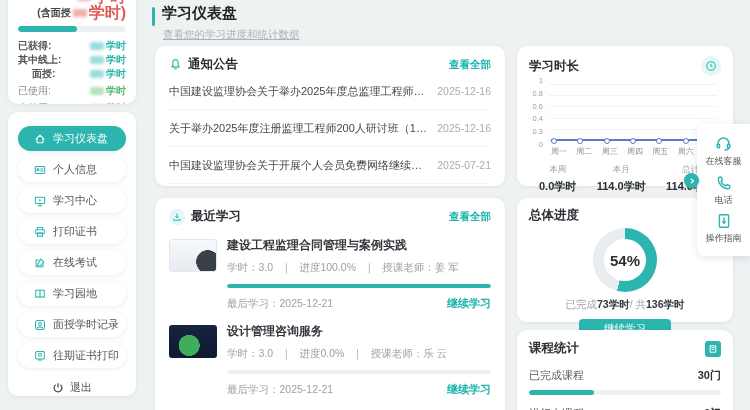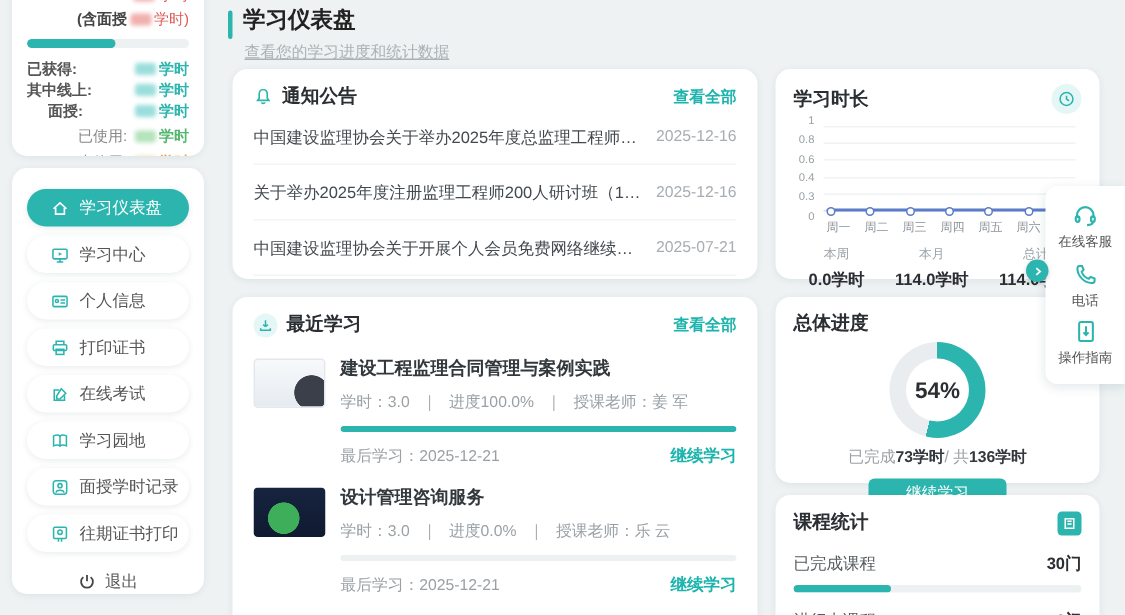--- a/index.html
+++ b/index.html
@@ -15,26 +15,26 @@
 
   
   #stats-card{left:8px;top:-14px;width:128px;height:118px;padding:4px 10px 0;box-sizing:border-box;overflow:hidden;}
   .stat-partial{display:flex;justify-content:flex-end;align-items:center;gap:3px;height:14px;}
   .stat-sub{display:flex;justify-content:flex-end;align-items:center;gap:2px;font-size:10px;font-weight:bold;color:#444;height:14px;margin-top:2px;}
   .blob{display:inline-block;width:14px;height:8px;border-radius:2px;filter:blur(1.5px);}
   .blob.teal{background:#9adedb;}
   .blob.red{background:#f0b0ac;}
   .blob.green{background:#b5e3bb;}
   .blob.orange{background:#fbdcb4;}
-  .red-t{color:#e25a55;font-size:10px;font-weight:normal;text-align:center;}
+  .red-t{color:#e25a55;font-size:16px;font-weight:bold;text-align:center;}
   .stat-bar{height:6px;border-radius:3px;background:#eef1f2;margin:6px 0 7px;overflow:hidden;}
   .stat-bar>div{height:100%;border-radius:3px;background:#2bb5ae;}
   .stat-row{display:flex;justify-content:space-between;align-items:center;font-size:10px;height:13px;margin-bottom:1px;}
   .stat-row .lbl{font-weight:bold;color:#555;}
-  .stat-row.dim .lbl{font-weight:normal;color:#888;margin-left:34px;}
+  .stat-row.dim .lbl{font-weight:normal;color:#888;}
   .stat-row .val{display:flex;align-items:center;gap:2px;font-weight:bold;}
   .u-teal{color:#2bb5ae;} .u-green{color:#53b86e;} .u-orange{color:#f59e47;}
   .stat-row.sp{margin-top:4px;}
 
   
   #menu-card{left:8px;top:112px;width:128px;height:284px;padding:14px 8px 0;box-sizing:border-box;}
   .menu-item{
     display:flex;align-items:center;gap:7px;justify-content:flex-start;
     height:25px;border-radius:13px;background:#fff;margin:0 2px 6px;padding:0 0 0 16px;
     box-shadow:0 1px 4px rgba(30,70,80,.10);font-size:11px;color:#555;cursor:pointer;
@@ -174,36 +174,36 @@
     <span class="ico">
         <svg width="12" height="12" viewBox="0 0 14 14" fill="none" stroke="currentColor" stroke-width="1.3">
           <path d="M2 7.2 L7 2.6 L12 7.2 M3.6 6.4 V11.4 H10.4 V6.4"></path>
         </svg>
       </span>
     <span>学习仪表盘</span>
   </div>
   <div class="menu-item">
     <span class="ico">
         <svg width="12" height="12" viewBox="0 0 14 14" fill="none" stroke="currentColor" stroke-width="1.2">
+          <rect x="1.5" y="3" width="11" height="8" rx="1"></rect>
+          <circle cx="4.6" cy="6.6" r="1.2"></circle>
+          <path d="M7.4 5.8 H11 M7.4 8.2 H11"></path>
+        </svg>
+      </span>
+    <span>个人信息</span>
+  </div>
+  <div class="menu-item">
+    <span class="ico">
+        <svg width="12" height="12" viewBox="0 0 14 14" fill="none" stroke="currentColor" stroke-width="1.2">
           <rect x="1.5" y="2.5" width="11" height="7.5" rx="1"></rect>
           <path d="M7 10 V12.3 M4.5 12.5 H9.5"></path>
           <path d="M6 4.8 L8.6 6.2 L6 7.6 Z" fill="currentColor" stroke="none"></path>
         </svg>
       </span>
     <span>学习中心</span>
-  </div>
-  <div class="menu-item">
-    <span class="ico">
-        <svg width="12" height="12" viewBox="0 0 14 14" fill="none" stroke="currentColor" stroke-width="1.2">
-          <rect x="1.5" y="3" width="11" height="8" rx="1"></rect>
-          <circle cx="4.6" cy="6.6" r="1.2"></circle>
-          <path d="M7.4 5.8 H11 M7.4 8.2 H11"></path>
-        </svg>
-      </span>
-    <span>个人信息</span>
   </div>
   <div class="menu-item">
     <span class="ico">
         <svg width="12" height="12" viewBox="0 0 14 14" fill="none" stroke="currentColor" stroke-width="1.2">
           <path d="M4 4.5 V1.8 H10 V4.5"></path>
           <rect x="1.8" y="4.5" width="10.4" height="4.5" rx="1"></rect>
           <rect x="4" y="8" width="6" height="4"></rect>
         </svg>
       </span>
     <span>打印证书</span>

